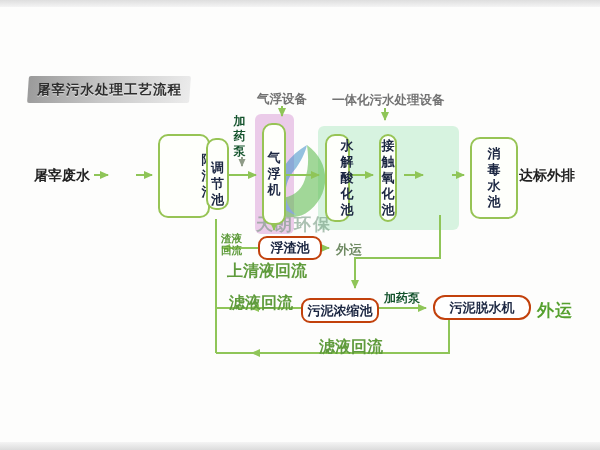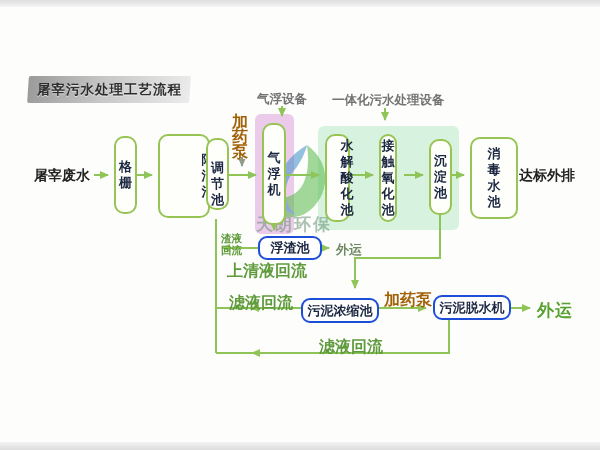--- a/index.html
+++ b/index.html
@@ -19,29 +19,29 @@
   .hl{position:absolute;border-radius:6px;}
   .hl.pink{left:255px;top:114px;width:39px;height:120px;background:#ebcbe9;}
   .hl.mint{left:318px;top:126px;width:141px;height:104px;background:#d7f3e0;}
 
   .vbox{position:absolute;box-sizing:border-box;background:#fefffb;
         border:2px solid #97c455;border-radius:10px;color:#1c2742;
         font-weight:bold;font-size:13px;display:flex;align-items:center;justify-content:center;}
   .vbox span{display:block;width:15px;line-height:16px;text-align:center;word-break:break-all;}
 
   .hbox{position:absolute;box-sizing:border-box;background:#fff;
-        border:2px solid #1d4ed8;border-radius:9px;color:#1c2742;
+        border:2px solid #c2410c;border-radius:9px;color:#1c2742;
         font-weight:bold;font-size:13px;display:flex;align-items:center;justify-content:center;}
 
   .lbl{position:absolute;white-space:nowrap;}
   .lbl.end{font-size:14px;font-weight:bold;color:#222;}
   .lbl.mag{font-size:12.5px;font-weight:bold;color:#737373;}
   .lbl.ret{font-size:16px;font-weight:bold;color:#5f9b3c;}
   .lbl.ret.small{font-size:10.5px;white-space:normal;width:26px;line-height:12px;font-weight:bold;}
-  .lbl.pump{font-size:16px;font-weight:bold;color:#a16207;}
+  .lbl.pump{font-size:12px;font-weight:bold;color:#14532d;}
   .lbl.pump.vert{white-space:normal;width:15px;line-height:15px;text-align:center;word-break:break-all;}
   .lbl.haul-small{font-size:13px;font-weight:bold;color:#6f8a63;}
   .lbl.haul-big{font-size:17px;font-weight:bold;color:#55a02e;letter-spacing:1px;}
 
   .wm-text{position:absolute;left:256px;top:213px;font-size:17px;font-weight:bold;
            color:rgba(104,143,116,.55);letter-spacing:2px;white-space:nowrap;}
   .wm-logo{position:absolute;left:260px;top:142px;width:76px;height:82px;opacity:.55;}
 
   svg.wires{position:absolute;left:0;top:0;pointer-events:none;}
 </style>
@@ -98,52 +98,46 @@
       <polyline points="449,320 449,353 252,353" marker-end="url(#ag)"></polyline>
       <line x1="252" y1="353" x2="216" y2="353"></line>
       <line x1="216" y1="219" x2="216" y2="353"></line>
     </g>
     <line x1="242" y1="157" x2="242" y2="166" stroke="#8f9b88" stroke-width="2" marker-end="url(#agr)"></line>
   </svg>
 
   <div class="lbl end" style="left:34px;top:167px;">屠宰废水</div>
   <div class="lbl end" style="left:519px;top:167px;">达标外排</div>
 
-  <div class="vbox" style="left:114px;top:136px;width:23px;height:78px;">
-      <span>格栅</span>
-    </div>
   <div class="vbox" style="left:158px;top:134px;width:23px;height:84px;padding-left:48px;">
       <span>隔油池</span>
     </div>
   <div class="vbox" style="left:206px;top:138px;width:23px;height:72px;align-items:flex-end;">
       <span>调节池</span>
     </div>
   <div class="vbox" style="left:262px;top:123px;width:24px;height:102px;">
       <span>气浮机</span>
     </div>
   <div class="vbox" style="left:325px;top:134px;width:25px;height:88px;padding-left:19px;">
       <span>水解酸化池</span>
     </div>
   <div class="vbox" style="left:379px;top:134px;width:18px;height:88px;">
       <span>接触氧化池</span>
     </div>
-  <div class="vbox" style="left:429px;top:139px;width:23px;height:76px;">
-      <span>沉淀池</span>
-    </div>
   <div class="vbox" style="left:470px;top:137px;width:48px;height:82px;">
       <span>消毒水池</span>
     </div>
 
   <div class="hbox" style="left:258px;top:236px;width:64px;height:24px;">
       <span>浮渣池</span>
     </div>
   <div class="hbox" style="left:301px;top:298px;width:78px;height:25px;">
       <span>污泥浓缩池</span>
     </div>
-  <div class="hbox" style="left:433px;top:295px;width:78px;height:25px;">
+  <div class="hbox" style="left:433px;top:295px;width:98px;height:25px;border-radius:12px;">
       <span>污泥脱水机</span>
     </div>
 
   <div class="lbl mag" style="left:257px;top:91px;">气浮设备</div>
   <div class="lbl mag" style="left:332px;top:92px;">一体化污水处理设备</div>
 
   <div class="lbl pump vert" style="left:232px;top:114px;">加药泵</div>
   <div class="lbl pump" style="left:384px;top:290px;">加药泵</div>
 
   <div class="lbl ret small" style="left:221px;top:232px;">渣液回流</div>

